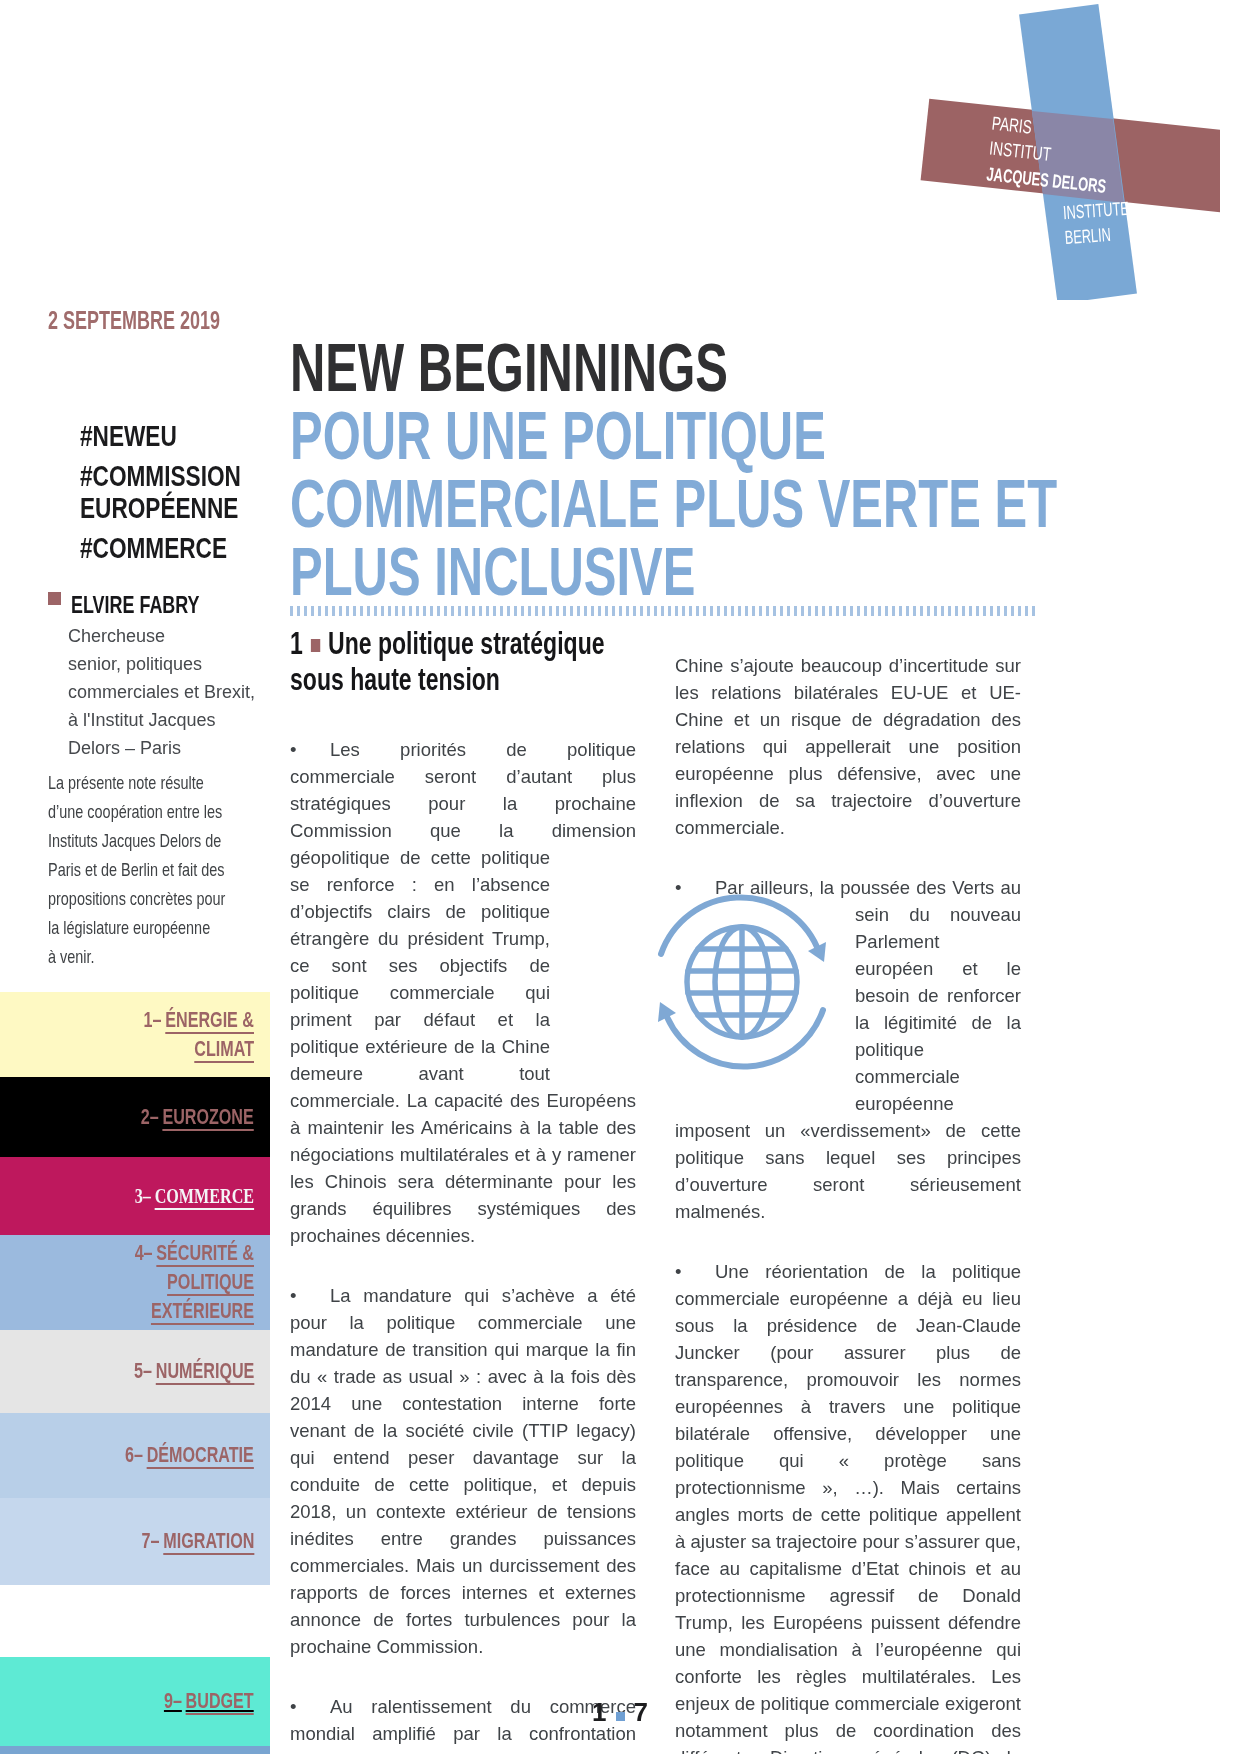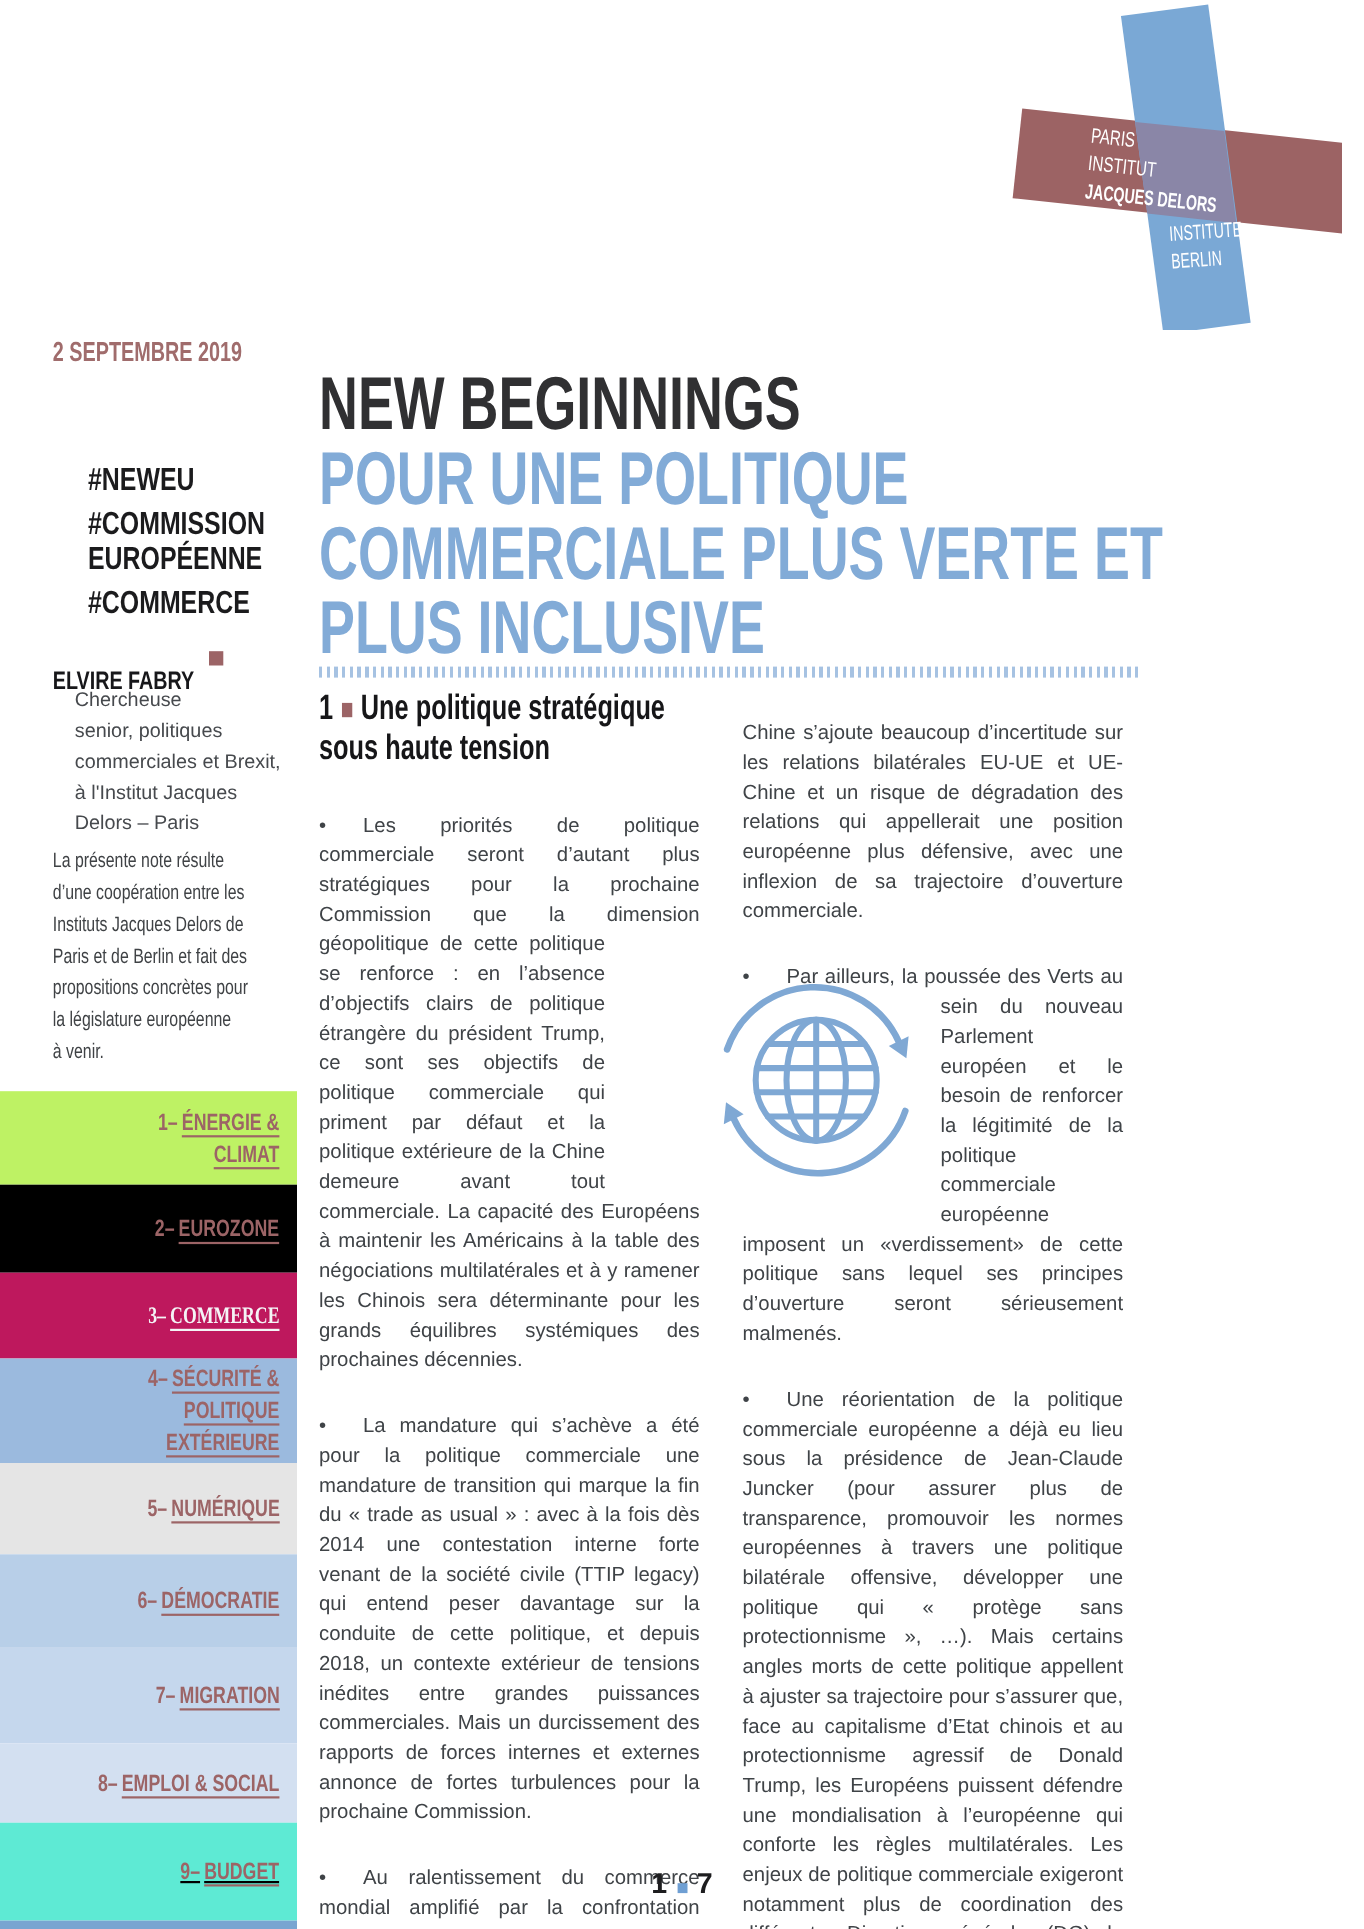--- a/index.html
+++ b/index.html
@@ -10,21 +10,21 @@
   .cond{font-weight:bold;transform:scaleX(0.72);transform-origin:left top;white-space:nowrap;}
 
   
   #logo{position:absolute;left:820px;top:0;width:420px;height:300px;}
 
   
   #date{position:absolute;left:48px;top:306px;font-size:25px;color:#a06c6c;}
   #hashtags{position:absolute;left:48px;top:420px;width:230px;margin-left:32px;}
   .hashtag{font-weight:bold;font-size:29px;line-height:32px;color:#1b1b1d;
            transform:scaleX(0.78);transform-origin:left top;margin-bottom:8px;width:260px;}
-  #author-row{position:absolute;left:48px;top:592px;display:flex;align-items:flex-end;flex-direction:column;}
+  #author-row{position:absolute;left:48px;top:592px;display:flex;align-items:flex-start;}
   .sq{display:inline-block;width:13px;height:13px;background:#9c6466;margin-right:10px;flex:0 0 auto;}
   #author-name{font-weight:bold;font-size:23px;color:#17171a;transform:scaleX(0.78);transform-origin:left center;white-space:nowrap;}
   #bio{position:absolute;left:48px;top:622px;width:225px;font-size:18px;line-height:28px;color:#46494d;white-space:pre-line;margin-left:20px;}
   #note{position:absolute;left:48px;top:768px;width:310px;font-size:19px;line-height:29px;color:#3f4245;
         white-space:pre-line;transform:scaleX(0.76);transform-origin:left top;}
 
   #menu{position:absolute;left:0;top:0;width:270px;height:1754px;}
   .menu-item{position:absolute;left:0;width:270px;display:flex;align-items:center;justify-content:flex-end;
              padding-right:16px;box-sizing:border-box;cursor:pointer;}
   .mi-inner{display:inline-block;max-width:260px;text-align:right;font-weight:bold;font-size:21.5px;line-height:29px;
@@ -103,43 +103,40 @@
 Delors – Paris</div>
   <div id="note">La présente note résulte
 d’une coopération entre les
 Instituts Jacques Delors de
 Paris et de Berlin et fait des
 propositions concrètes pour
 la législature européenne
 à venir.</div>
 
   <nav id="menu">
-      <div class="menu-item" style="top: 992px; height: 85px; background: #bef264; padding-left: 40px;">
+      <div class="menu-item" style="top: 992px; height: 85px; background: #fef9c3; padding-left: 40px;">
         <span class="mi-inner"><span class="mi-num">1–</span><span class="mi-label">ÉNERGIE &amp; CLIMAT</span></span>
       </div>
       <div class="menu-item" style="top: 1077px; height: 80px; background: #000000;">
         <span class="mi-inner"><span class="mi-num">2–</span><span class="mi-label">EUROZONE</span></span>
       </div>
       <div class="menu-item active" style="top: 1157px; height: 78px; background: #be185d; font-family: Liberation Serif, serif;">
         <span class="mi-inner"><span class="mi-num">3–</span><span class="mi-label">COMMERCE</span></span>
       </div>
       <div class="menu-item" style="top: 1235px; height: 95px; background: rgb(155, 186, 222);">
         <span class="mi-inner"><span class="mi-num">4–</span><span class="mi-label">SÉCURITÉ &amp; POLITIQUE EXTÉRIEURE</span></span>
       </div>
       <div class="menu-item" style="top: 1330px; height: 83px; background: #e5e5e5;">
         <span class="mi-inner"><span class="mi-num">5–</span><span class="mi-label">NUMÉRIQUE</span></span>
       </div>
       <div class="menu-item" style="top: 1413px; height: 85px; background: rgb(184, 207, 232);">
         <span class="mi-inner"><span class="mi-num">6–</span><span class="mi-label">DÉMOCRATIE</span></span>
       </div>
       <div class="menu-item" style="top: 1498px; height: 87px; background: rgb(197, 215, 237);">
         <span class="mi-inner"><span class="mi-num">7–</span><span class="mi-label">MIGRATION</span></span>
-      </div>
-      <div class="menu-item" style="top: 1585px; height: 72px; background: rgb(211, 224, 241);">
-        <span class="mi-inner"><span class="mi-num">8–</span><span class="mi-label">EMPLOI &amp; SOCIAL</span></span>
       </div>
       <div class="menu-item" style="top: 1657px; height: 89px; background: #5eead4; text-decoration: underline;">
         <span class="mi-inner"><span class="mi-num">9–</span><span class="mi-label">BUDGET</span></span>
       </div>
     </nav>
   <div id="menu-strip"></div>
 
   <div id="title">
     <div class="title-line">NEW BEGINNINGS</div>
     <div id="title-blue">

